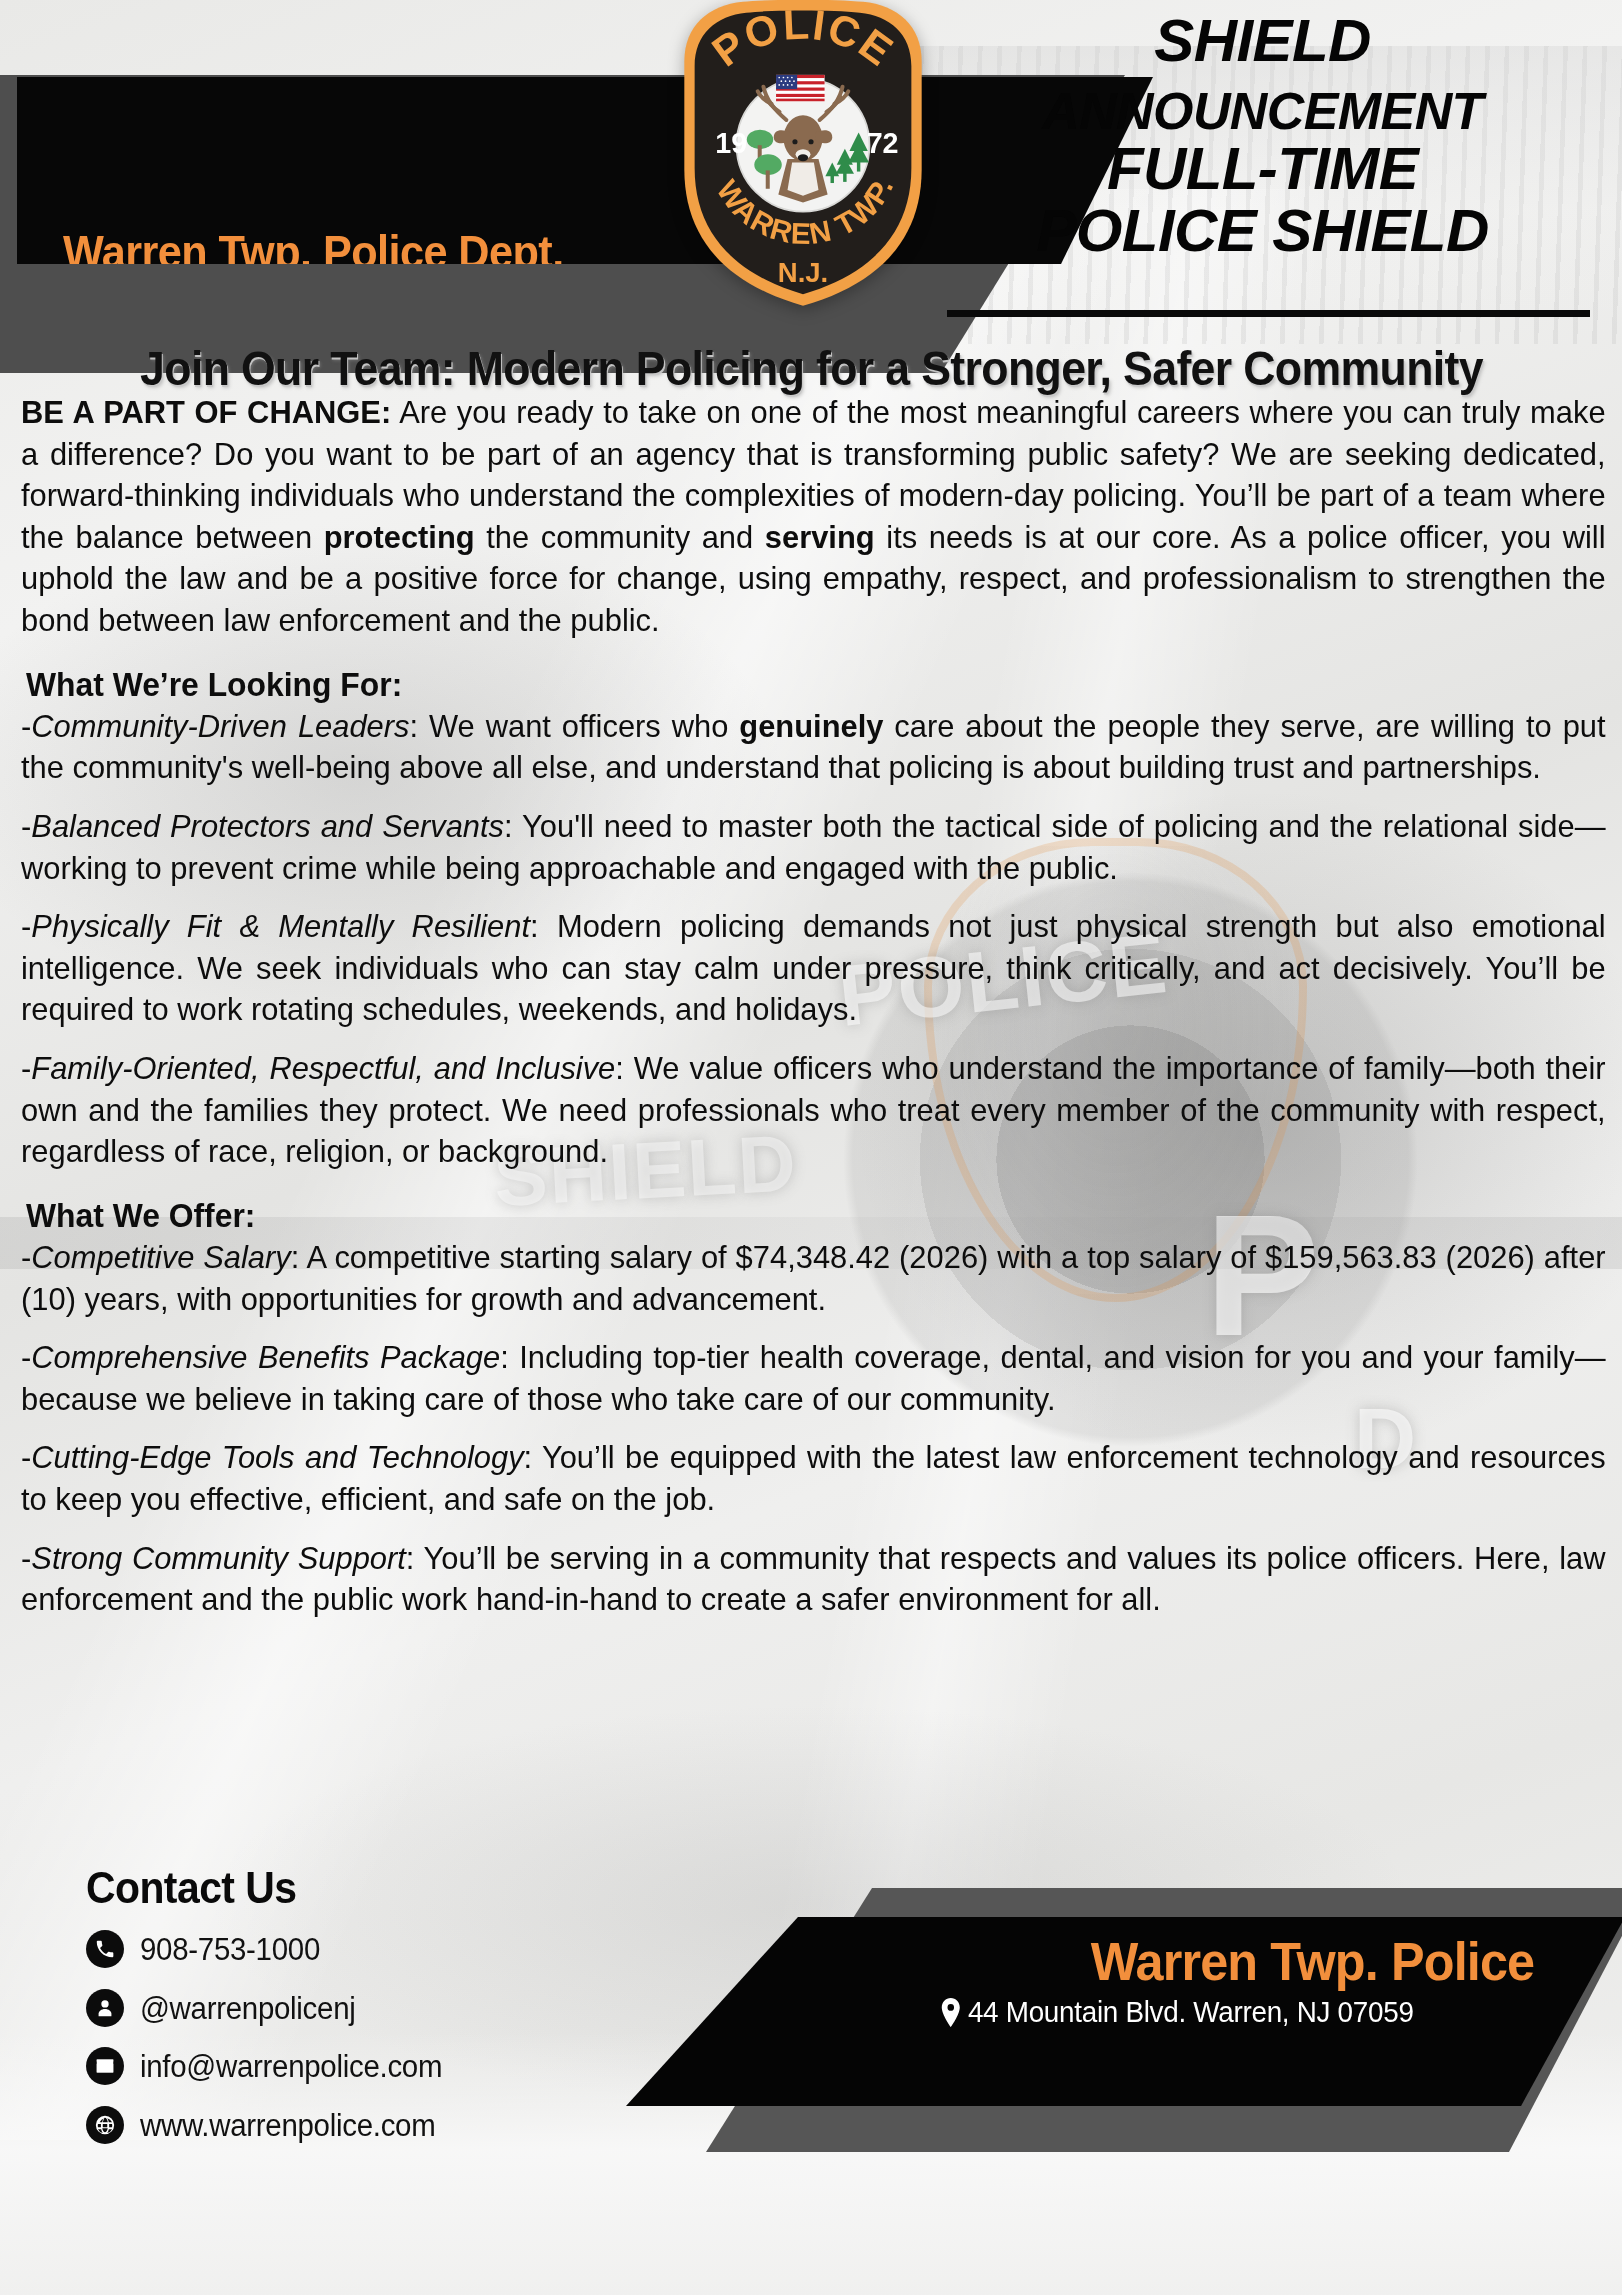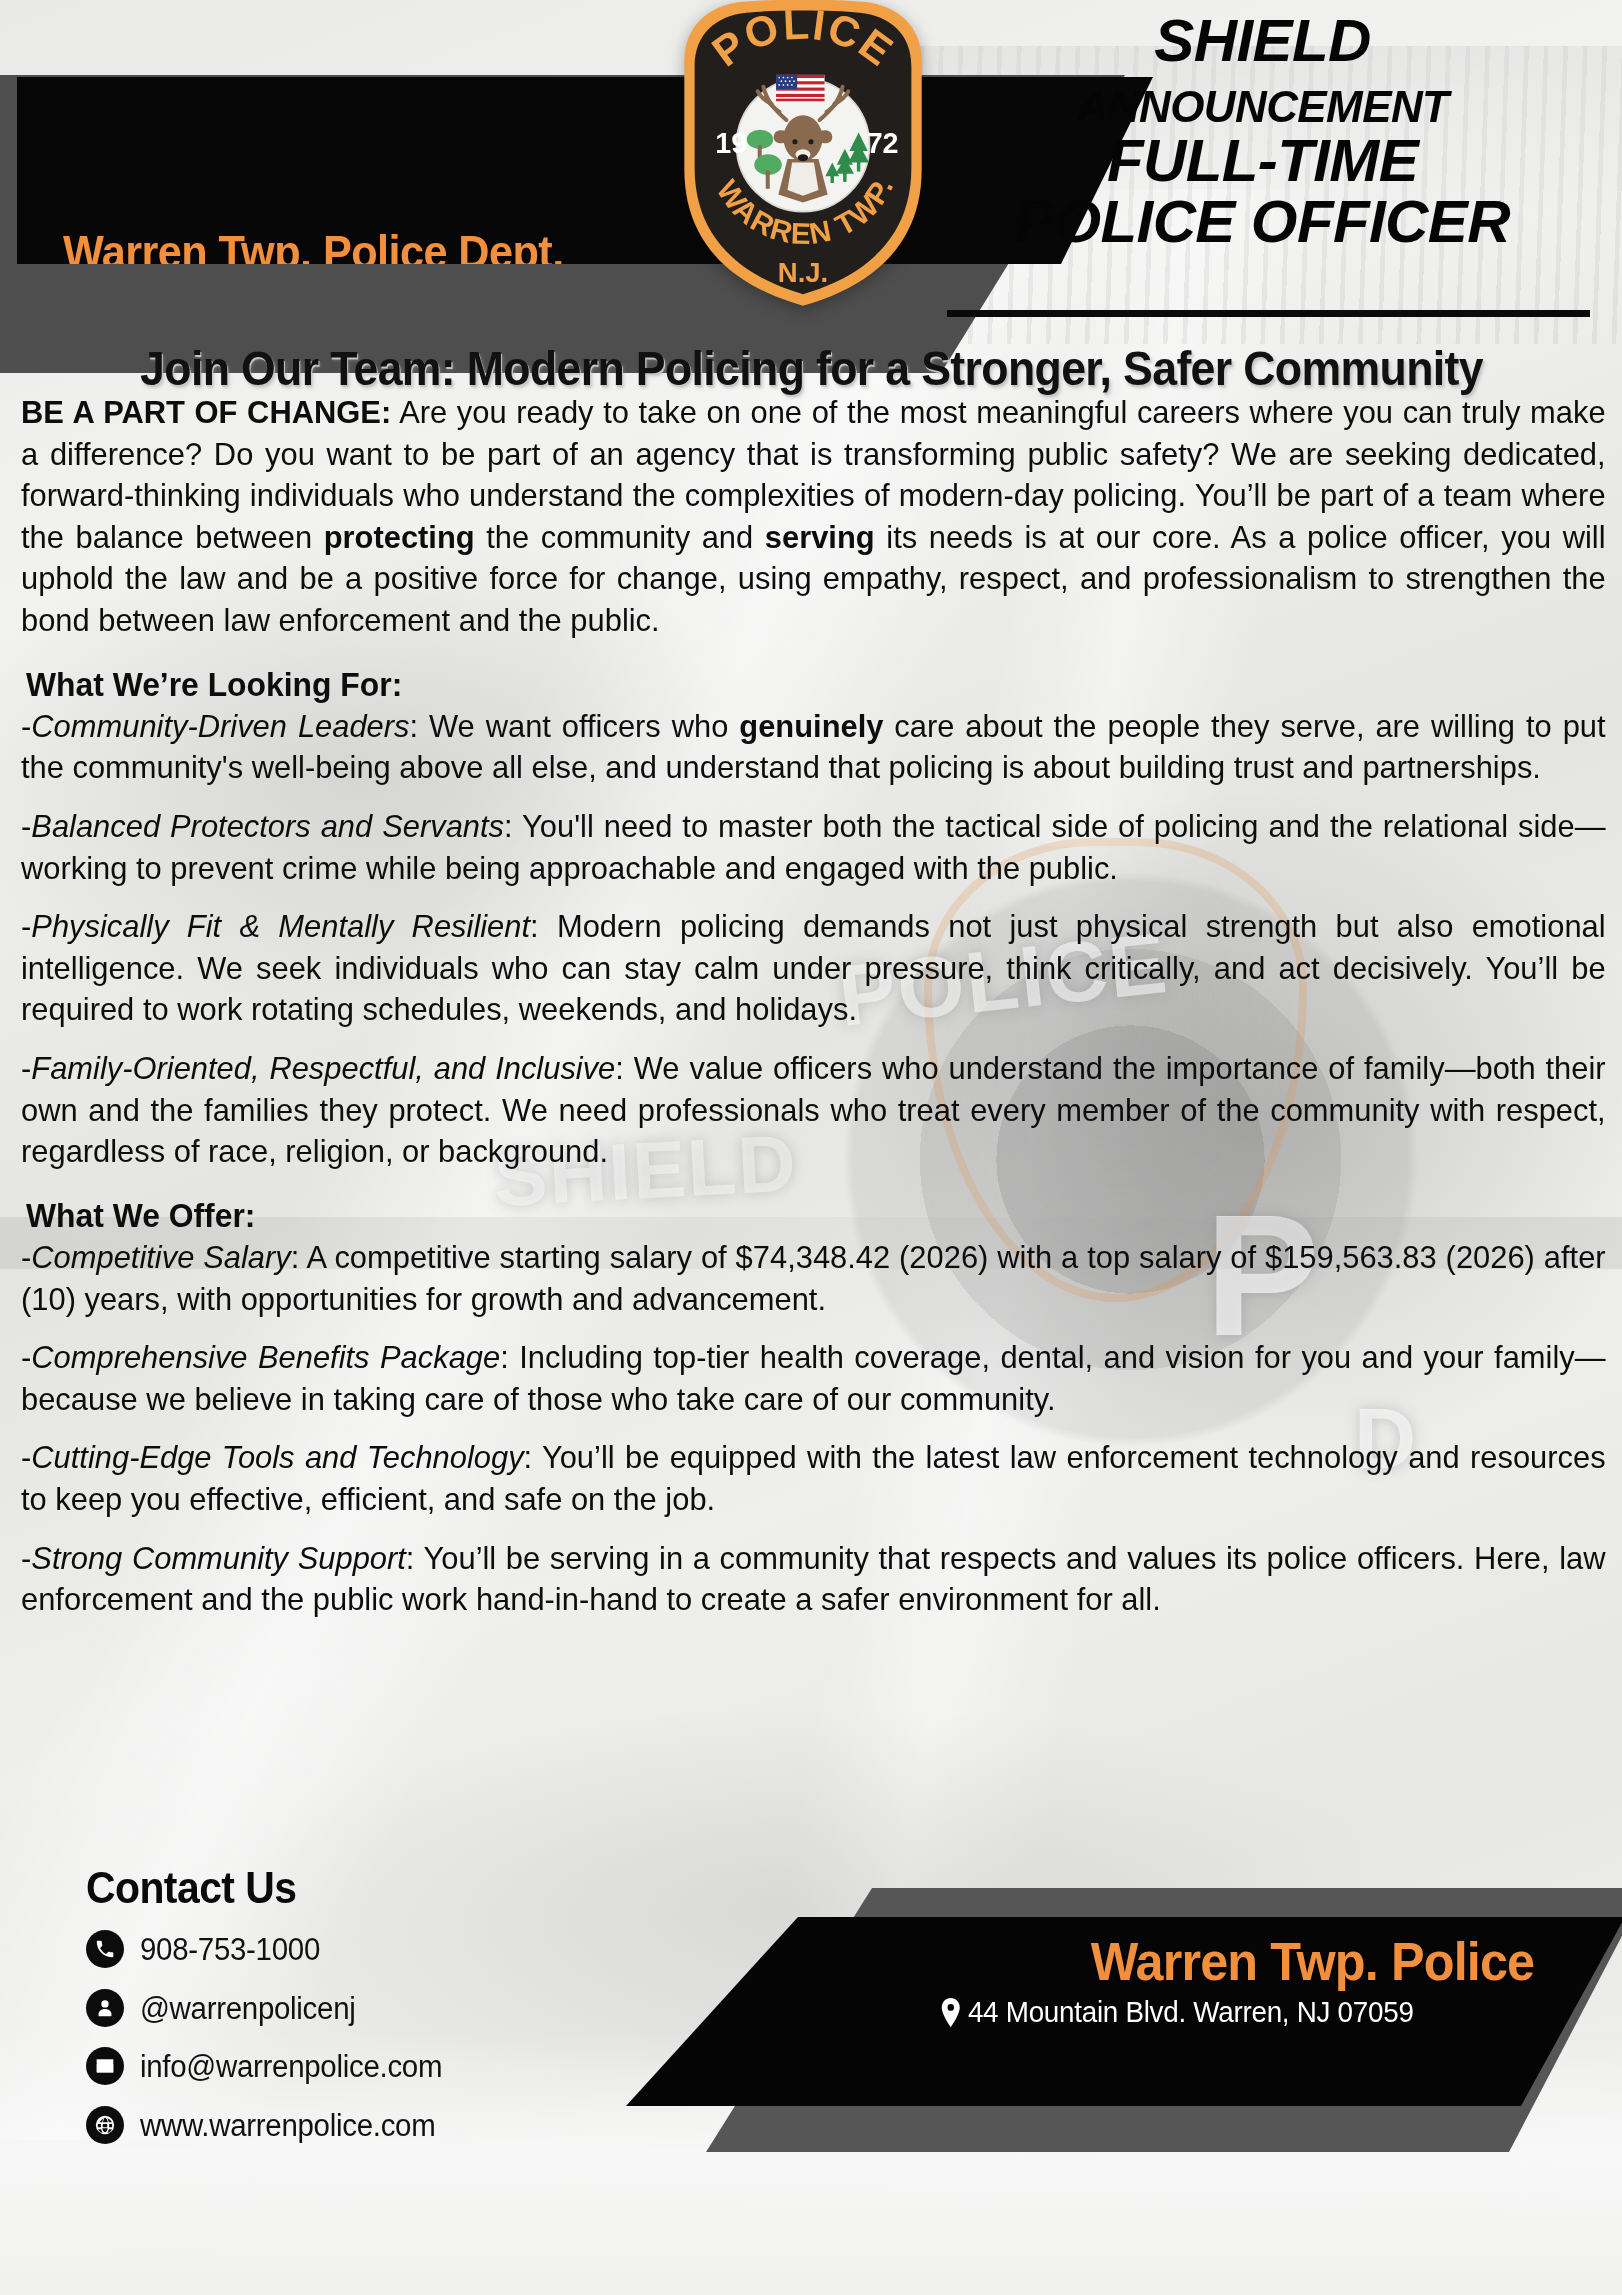--- a/index.html
+++ b/index.html
@@ -96,21 +96,21 @@
     position:absolute;left:924px;top:10.3px;width:677px;
     text-align:center;
   }
   .hdr-right div{
     font-weight:bold;font-style:italic;
     color:#050505;
     letter-spacing:-0.6px;
     line-height:1.02;
   }
   .t-hiring{font-size:60px;margin-bottom:13.8px;}
-  .t-announce{font-size:44px;}
+  .t-announce{font-size:52px;}
   .t-fulltime{font-size:60px;}
   .t-officer{font-size:60px;}
   .hdr-rule{
     position:absolute;left:947px;top:310px;width:643px;height:6.9px;background:#0a0a0a;
   }
 
   
   .headline{
     position:absolute;left:0;top:341px;width:1623px;
     text-align:center;
@@ -300,21 +300,21 @@
         <textPath href="#arcBot" startOffset="50%" text-anchor="middle">WARREN TWP.</textPath>
       </text>
       <text x="225" y="496" text-anchor="middle" font-family="Liberation Sans, sans-serif" font-size="48" font-weight="bold" fill="#F2A045">N.J.</text>
     </svg>
   </div>
 
   <div class="hdr-right">
     <div class="t-hiring">SHIELD</div>
     <div class="t-announce">ANNOUNCEMENT</div>
     <div class="t-fulltime">FULL-TIME</div>
-    <div class="t-officer">POLICE OFFICER</div>
+    <div class="t-officer">POLICE SHIELD</div>
   </div>
   <div class="hdr-rule"></div>
 
   <div class="headline">Join Our Team: Modern Policing for a Stronger, Safer Community</div>
 
   <div class="body-col">
 
     <p class="para tight"><span class="lead">BE A PART OF CHANGE:</span><span> Are you ready to take on one of the most meaningful careers where you can truly make a difference? Do you want to be part of an agency that is transforming public safety? We are seeking dedicated, forward-thinking individuals who understand the complexities of modern-day policing. You’ll be part of a team where the balance between </span><span class="bold">protecting</span><span> the community and </span><span class="bold">serving</span><span> its needs is at our core. As a police officer, you will uphold the law and be a positive force for change, using empathy, respect, and professionalism to strengthen the bond between law enforcement and the public.</span></p>
 
     <div class="sec-head"> What We’re Looking For:</div>

